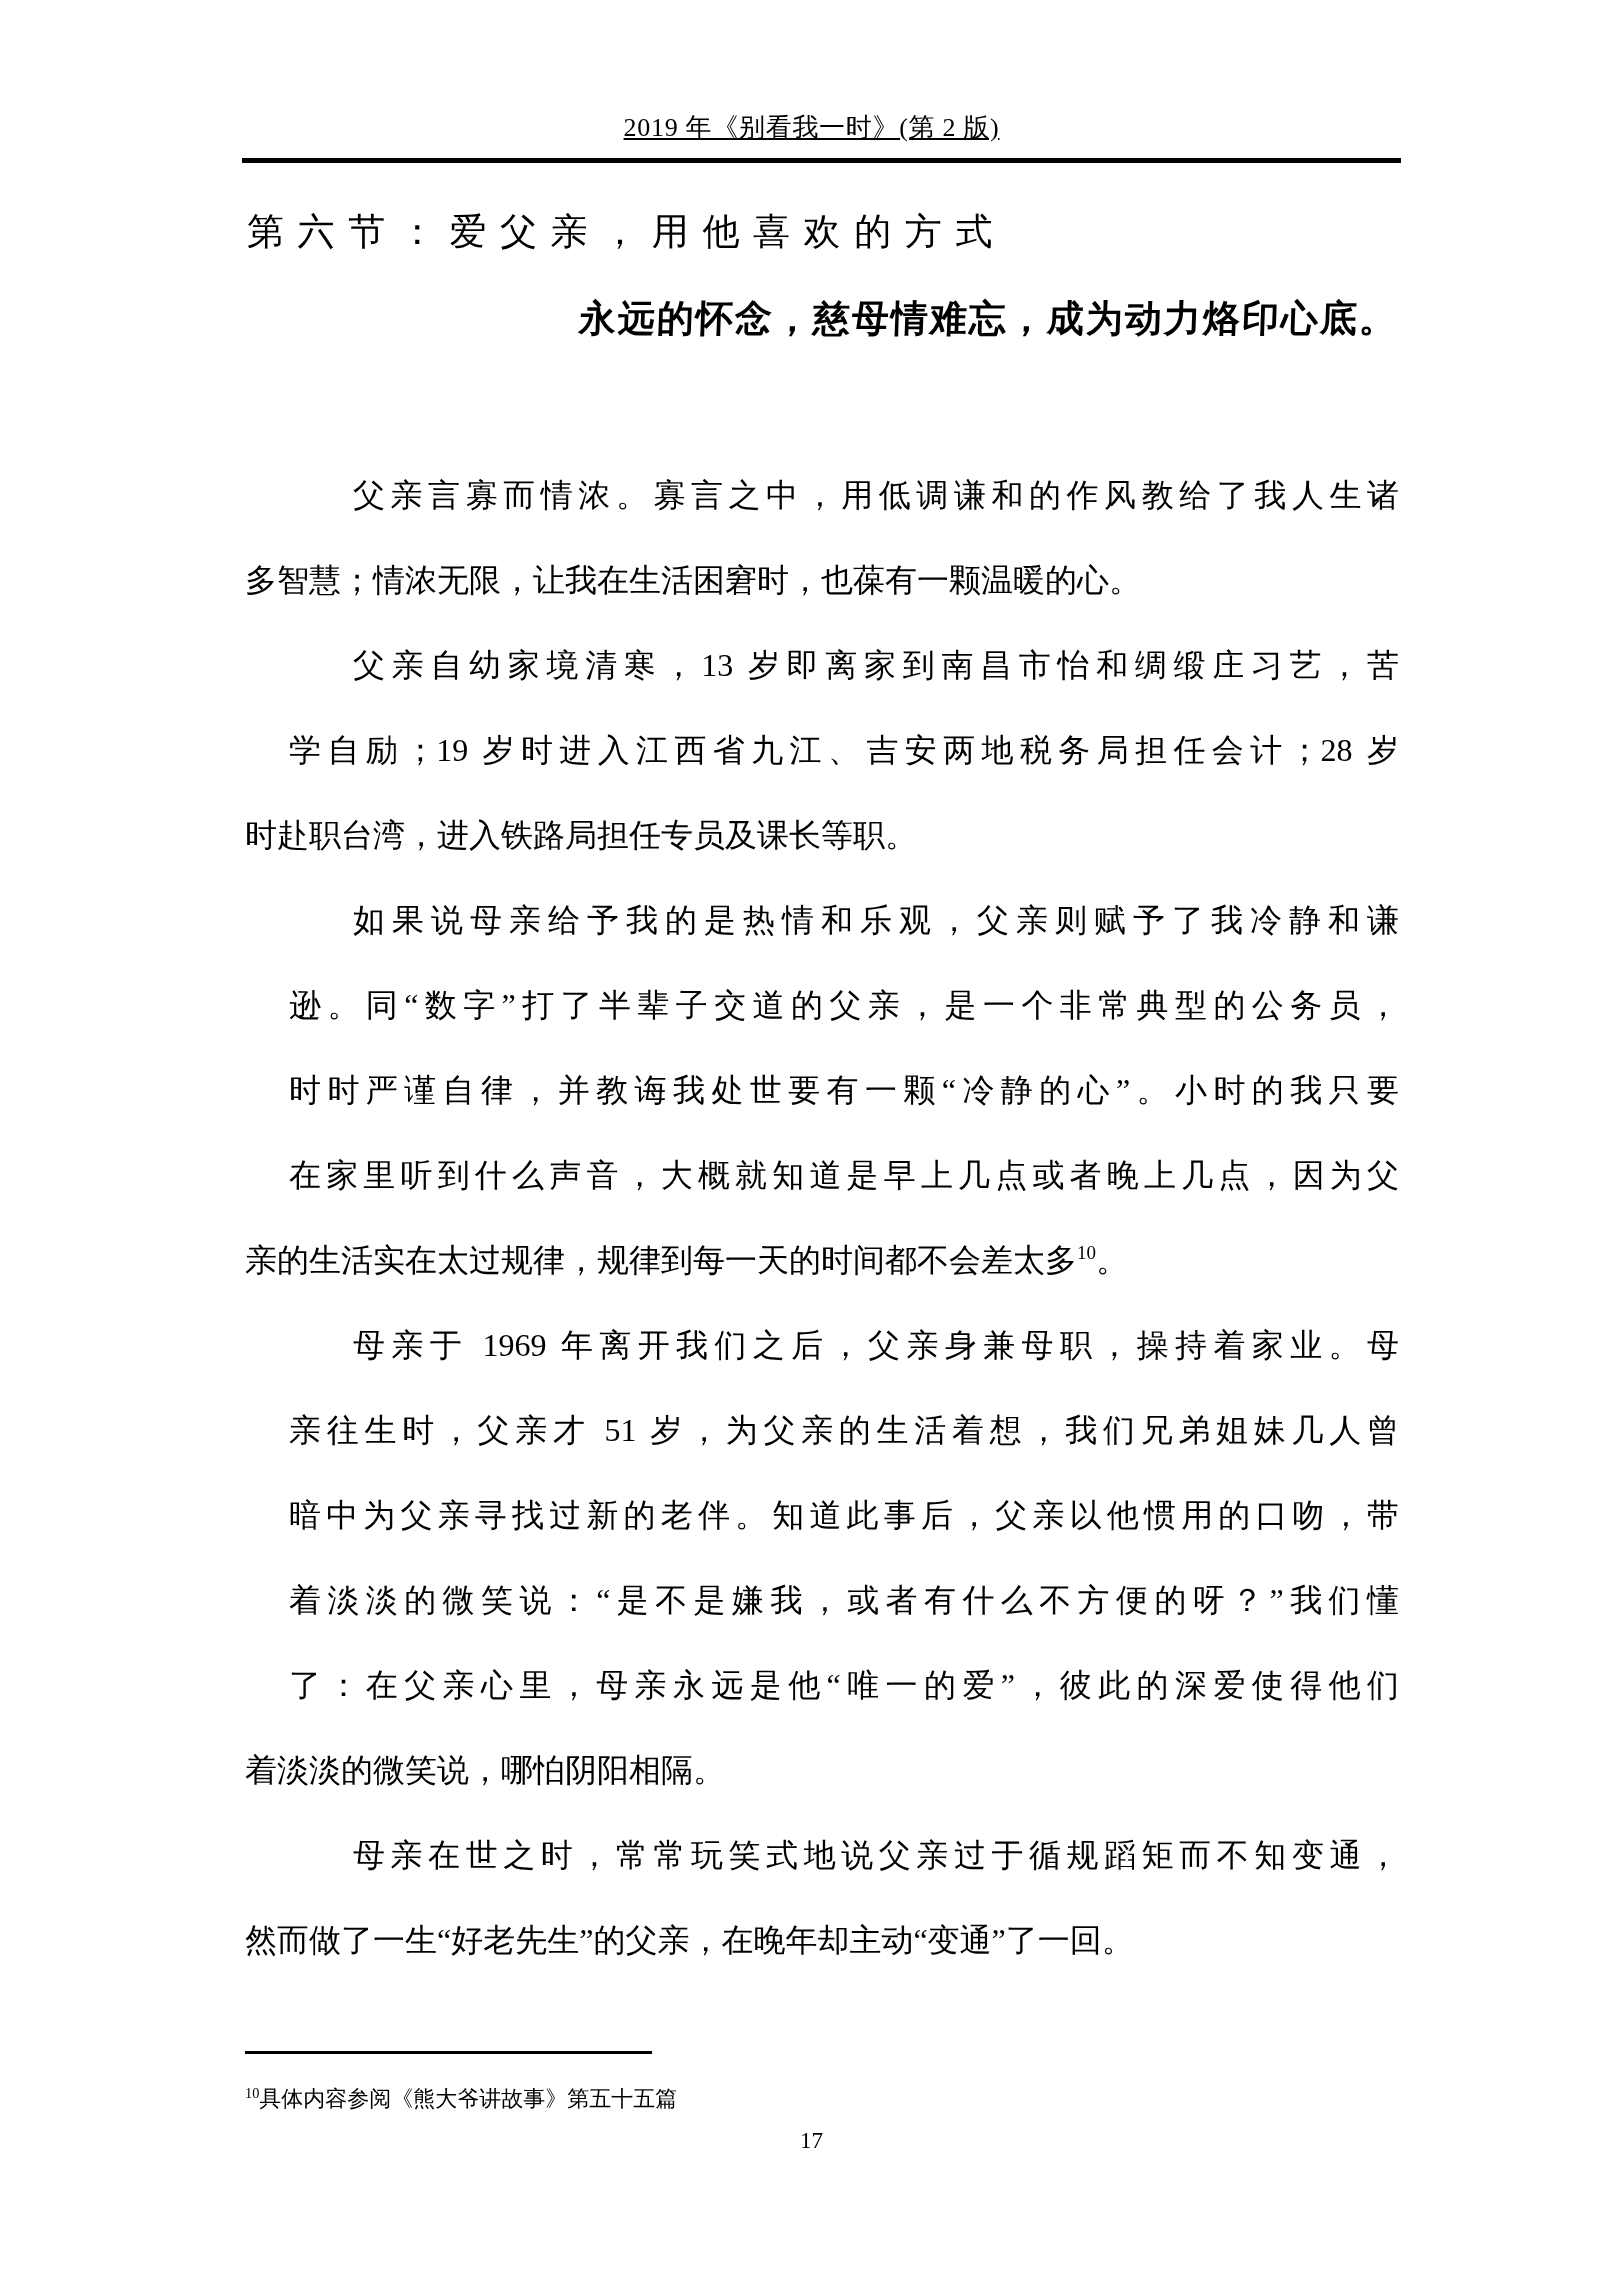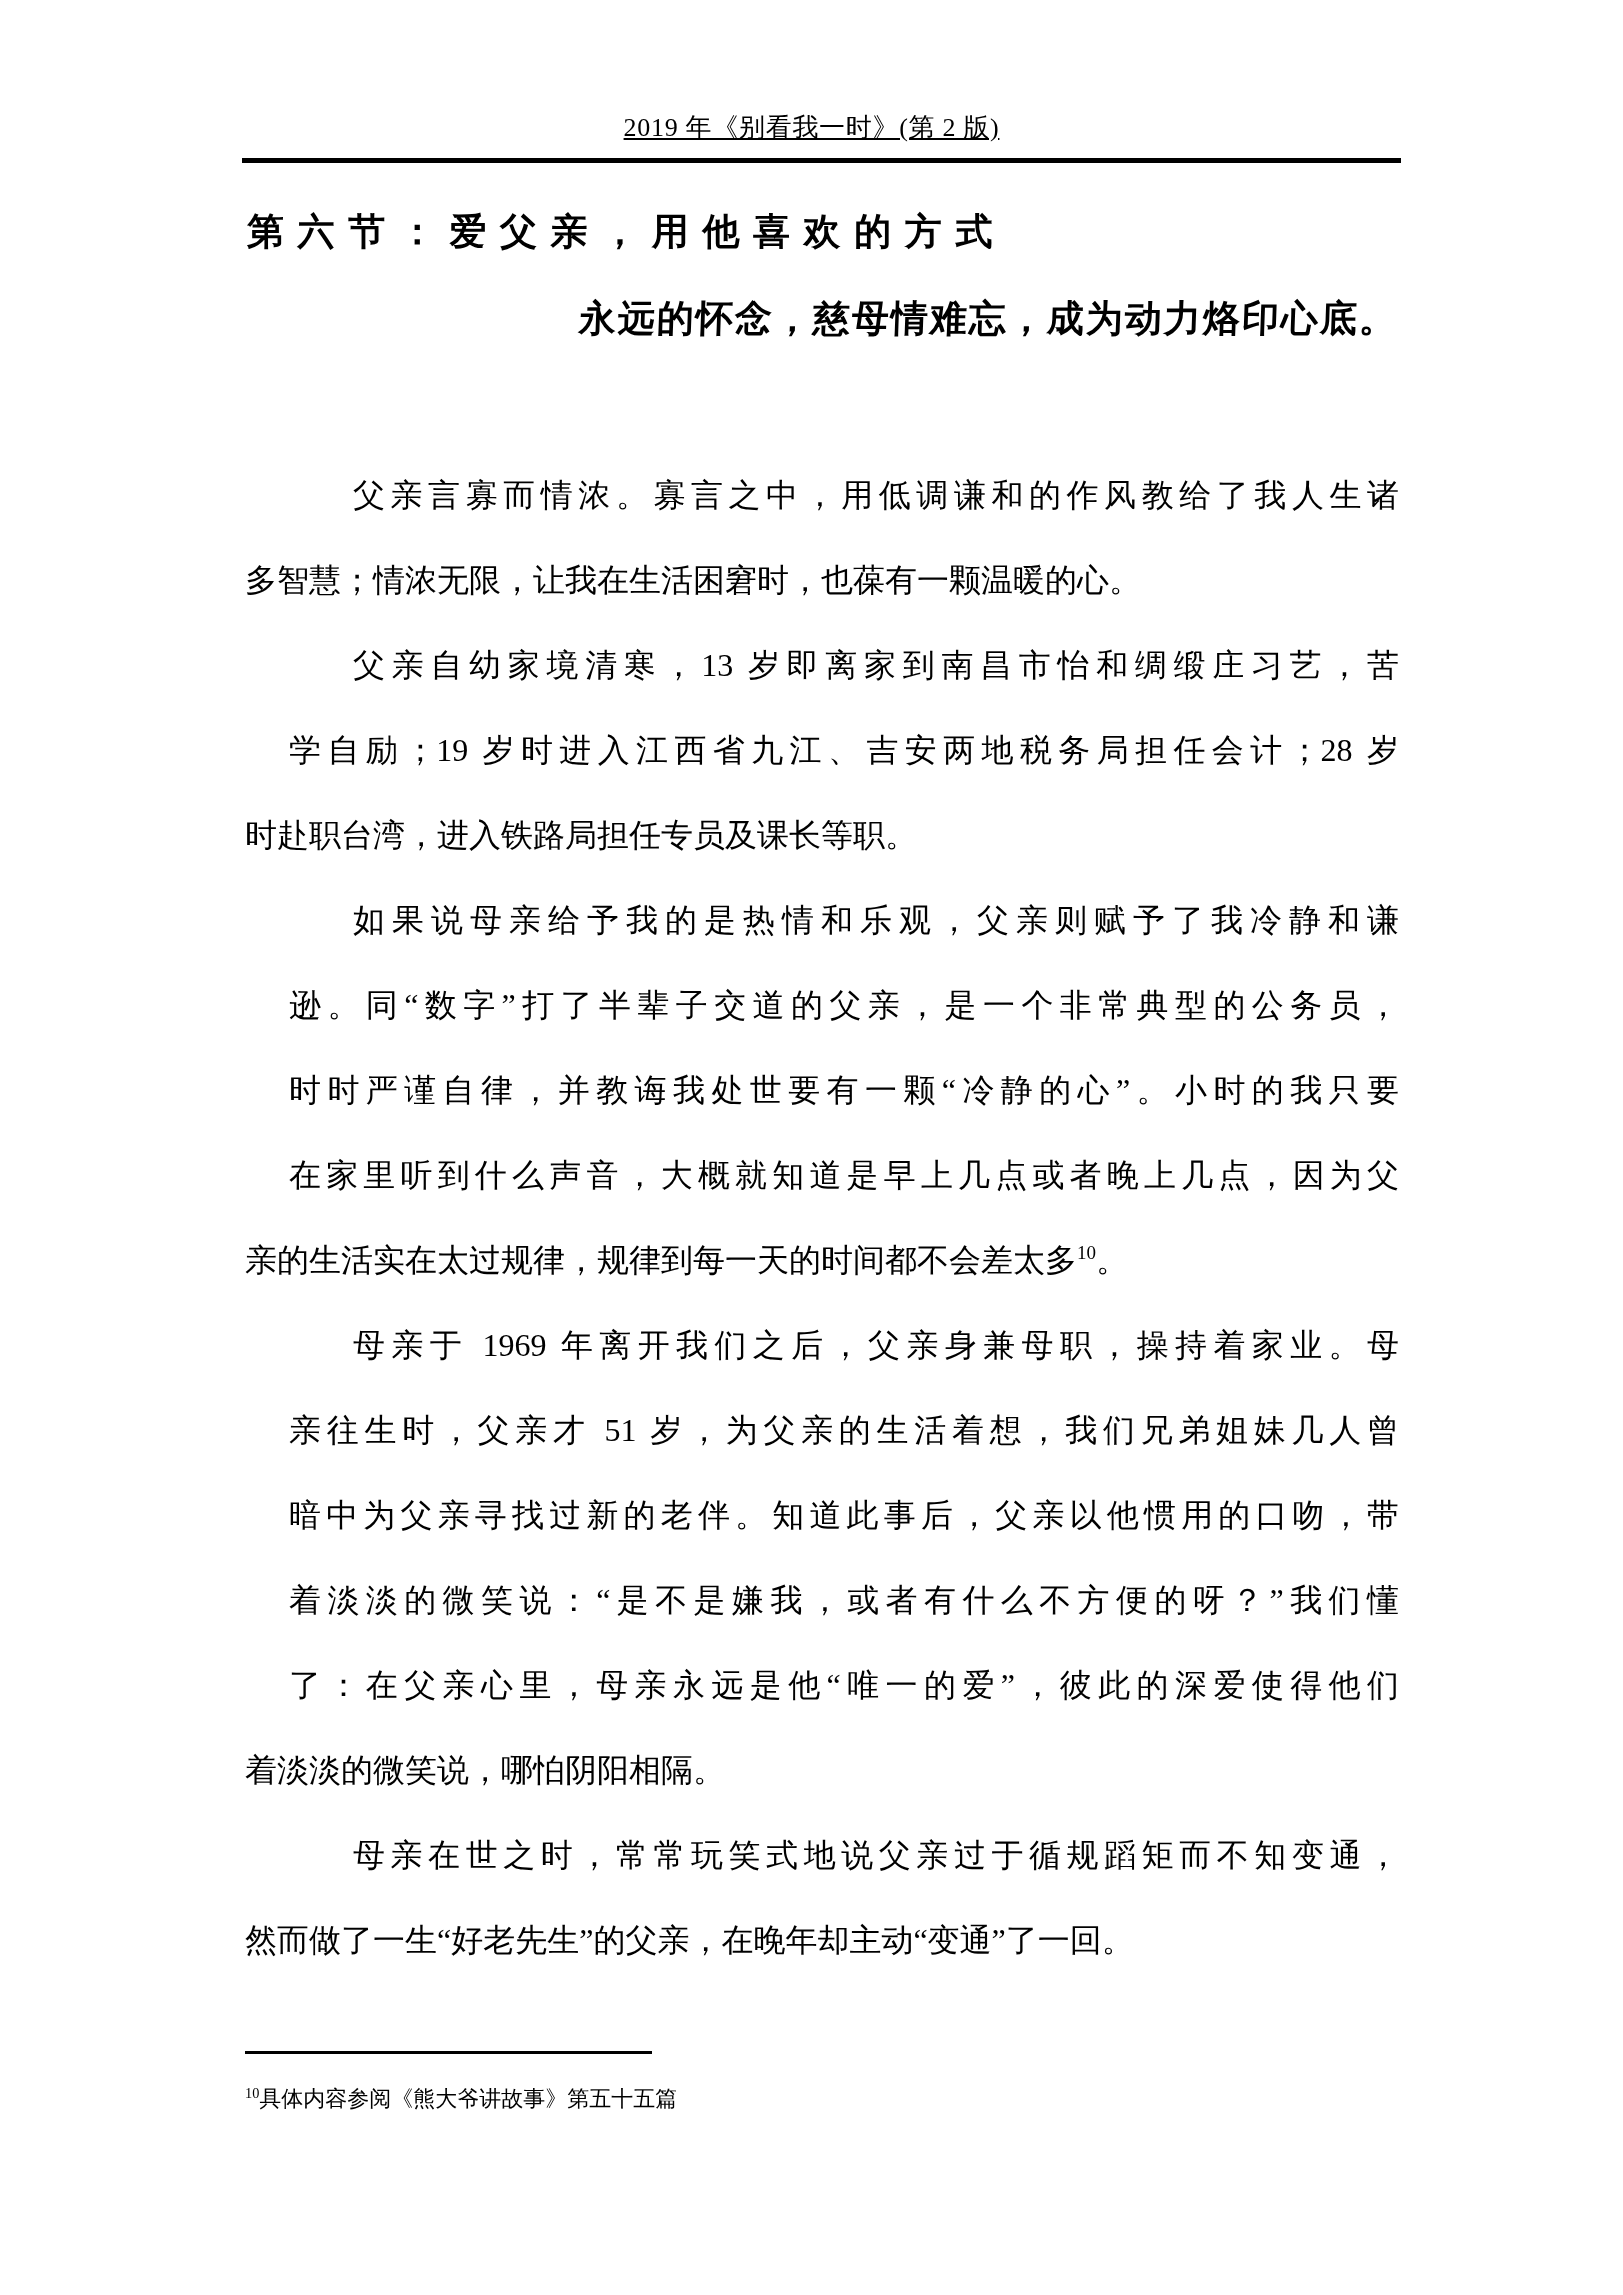--- a/index.html
+++ b/index.html
@@ -34,21 +34,21 @@
     width: 1159px;
     height: 4.8px;
     background: #000000;
   }
   .section-title {
     position: absolute;
     top: 210px;
     left: 247px;
     font-size: 37px;
     line-height: 44px;
-    font-weight: bold;
+    font-weight: normal;
     letter-spacing: 13.6px;
     white-space: nowrap;
   }
   .epigraph {
     position: absolute;
     top: 296px;
     right: 225px;
     font-size: 37px;
     line-height: 45px;
     font-weight: 900;
@@ -142,15 +142,16 @@
     <div class="line just"><span>着淡淡的微笑说：“是不是嫌我，或者有什么不方便的呀？”我们懂</span></div>
     <div class="line just"><span>了：在父亲心里，母亲永远是他“唯一的爱”，彼此的深爱使得他们</span></div>
     <div class="line"><span>着淡淡的微笑说，哪怕阴阳相隔。</span></div>
     <div class="line just indent"><span>母亲在世之时，常常玩笑式地说父亲过于循规蹈矩而不知变通，</span></div>
     <div class="line"><span>然而做了一生“好老先生”的父亲，在晚年却主动“变通”了一回。</span></div>
   </div>
 
   <div class="footnote-rule"></div>
   <div class="footnote"><sup>10</sup><span>具体内容参阅《熊大爷讲故事》第五十五篇</span></div>
 
+  <div class="page-number">17</div>
 
 </div>
 
 
 </body></html>

